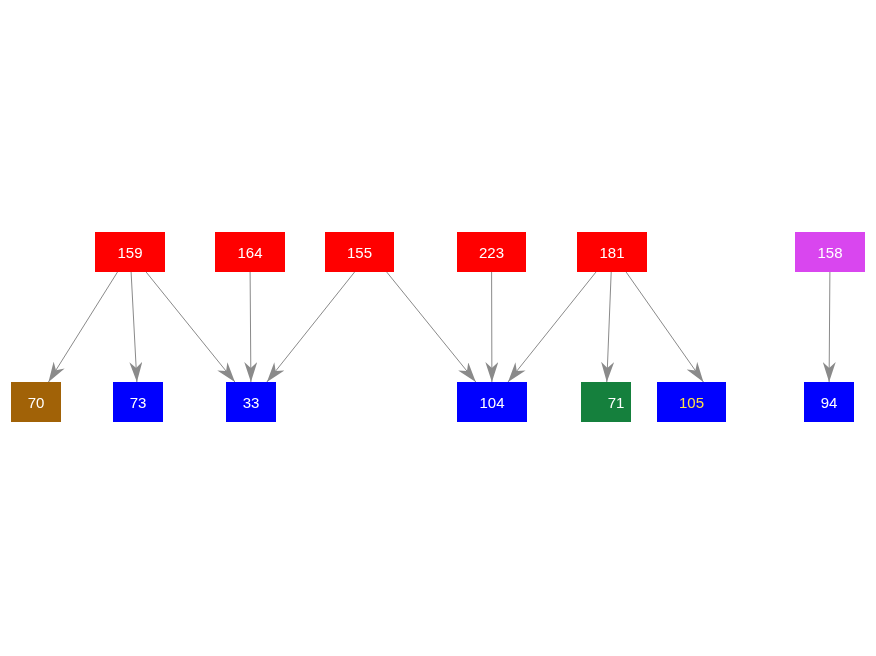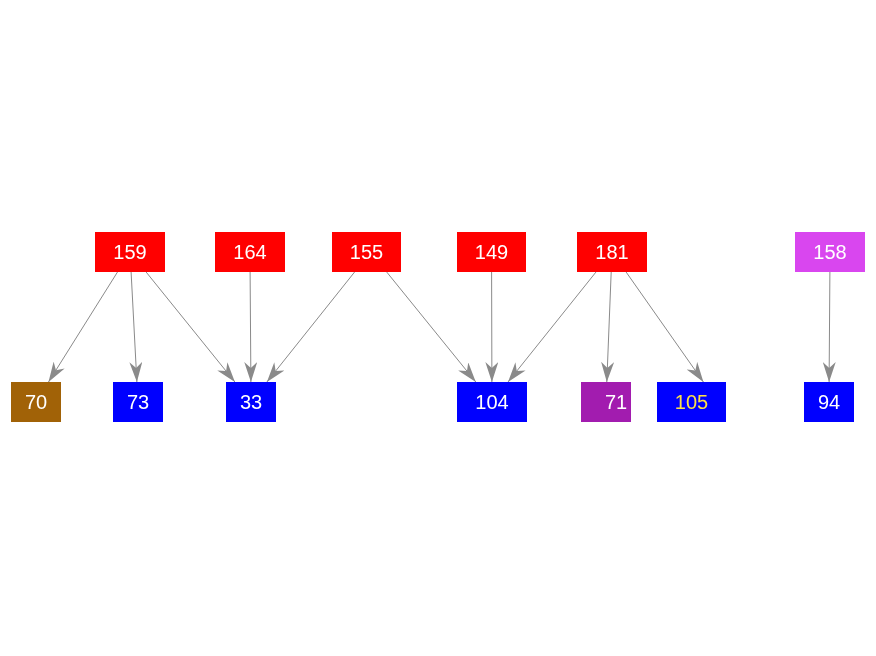--- a/index.html
+++ b/index.html
@@ -22,21 +22,21 @@
     width: 876px;
     height: 656px;
     pointer-events: none;
   }
   .node {
     position: absolute;
     display: flex;
     align-items: center;
     justify-content: center;
     color: #ffffff;
-    font-size: 20px;
+    font-size: 15px;
     line-height: 1;
     box-sizing: border-box;
     user-select: none;
   }
 </style>
 </head>
 <body>
 
 <div class="canvas">
   <svg id="edge-svg" class="edge-layer" viewBox="0 0 876 656" xmlns="http://www.w3.org/2000/svg">
@@ -59,45 +59,45 @@
         <line x1="829.9" y1="272" x2="829.1" y2="382" stroke="#8a8a8a" stroke-width="1" marker-end="url(#arrowhead)"></line>
       </g>
   </svg>
   <div id="node-layer">
       <div class="node" style="left: 95px; top: 232px; width: 70px; height: 40px; background: rgb(255, 0, 0); color: rgb(255, 255, 255);">
         <span>159</span>
       </div>
       <div class="node" style="left: 215px; top: 232px; width: 70px; height: 40px; background: rgb(255, 0, 0); color: rgb(255, 255, 255);">
         <span>164</span>
       </div>
-      <div class="node" style="left: 332px; top: 232px; width: 69px; height: 40px; background: rgb(255, 0, 0); color: rgb(255, 255, 255);">
+      <div class="node" style="left: 325px; top: 232px; width: 69px; height: 40px; background: rgb(255, 0, 0); color: rgb(255, 255, 255);">
         <span>155</span>
       </div>
       <div class="node" style="left: 457px; top: 232px; width: 69px; height: 40px; background: rgb(255, 0, 0); color: rgb(255, 255, 255);">
-        <span>149</span>
+        <span>223</span>
       </div>
       <div class="node" style="left: 577px; top: 232px; width: 70px; height: 40px; background: rgb(255, 0, 0); color: rgb(255, 255, 255);">
         <span>181</span>
       </div>
       <div class="node" style="left: 795px; top: 232px; width: 70px; height: 40px; background: #d946ef; color: rgb(255, 255, 255);">
         <span>158</span>
       </div>
       <div class="node" style="left: 11px; top: 382px; width: 50px; height: 40px; background: #a16207; color: rgb(255, 255, 255);">
         <span>70</span>
       </div>
       <div class="node" style="left: 113px; top: 382px; width: 50px; height: 40px; background: rgb(0, 0, 255); color: rgb(255, 255, 255);">
         <span>73</span>
       </div>
       <div class="node" style="left: 226px; top: 382px; width: 50px; height: 40px; background: rgb(0, 0, 255); color: rgb(255, 255, 255);">
         <span>33</span>
       </div>
       <div class="node" style="left: 457px; top: 382px; width: 70px; height: 40px; background: rgb(0, 0, 255); color: rgb(255, 255, 255);">
         <span>104</span>
       </div>
-      <div class="node" style="left: 581px; top: 382px; width: 50px; height: 40px; background: #a21caf; color: rgb(255, 255, 255); padding-left: 20px;">
+      <div class="node" style="left: 581px; top: 382px; width: 50px; height: 40px; background: #15803d; color: rgb(255, 255, 255); padding-left: 20px;">
         <span>71</span>
       </div>
       <div class="node" style="left: 657px; top: 382px; width: 69px; height: 40px; background: rgb(0, 0, 255); color: #fde047;">
         <span>105</span>
       </div>
       <div class="node" style="left: 804px; top: 382px; width: 50px; height: 40px; background: rgb(0, 0, 255); color: rgb(255, 255, 255);">
         <span>94</span>
       </div>
     </div>
 </div>

